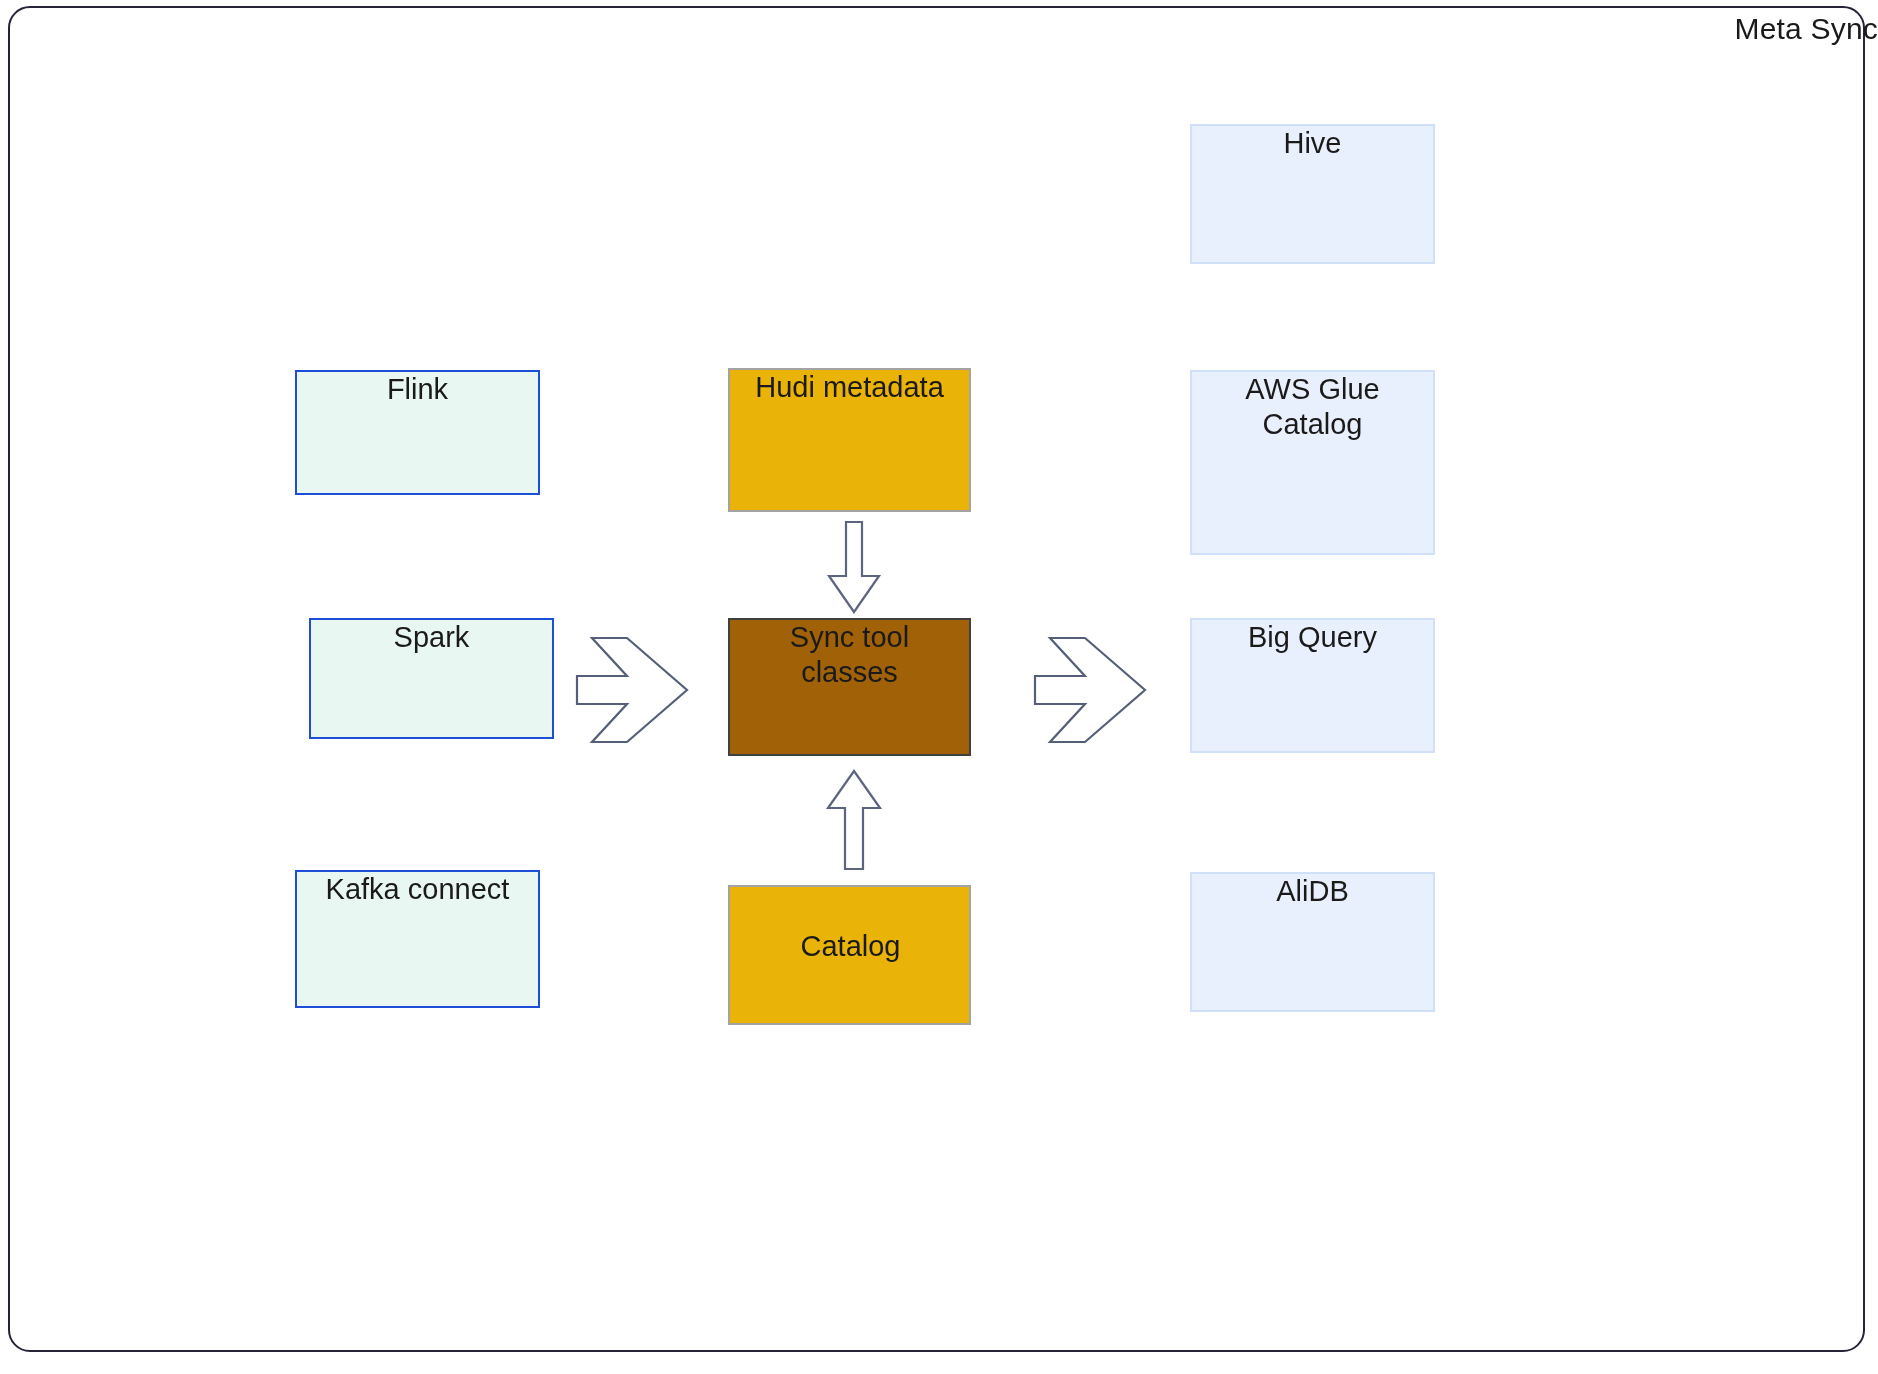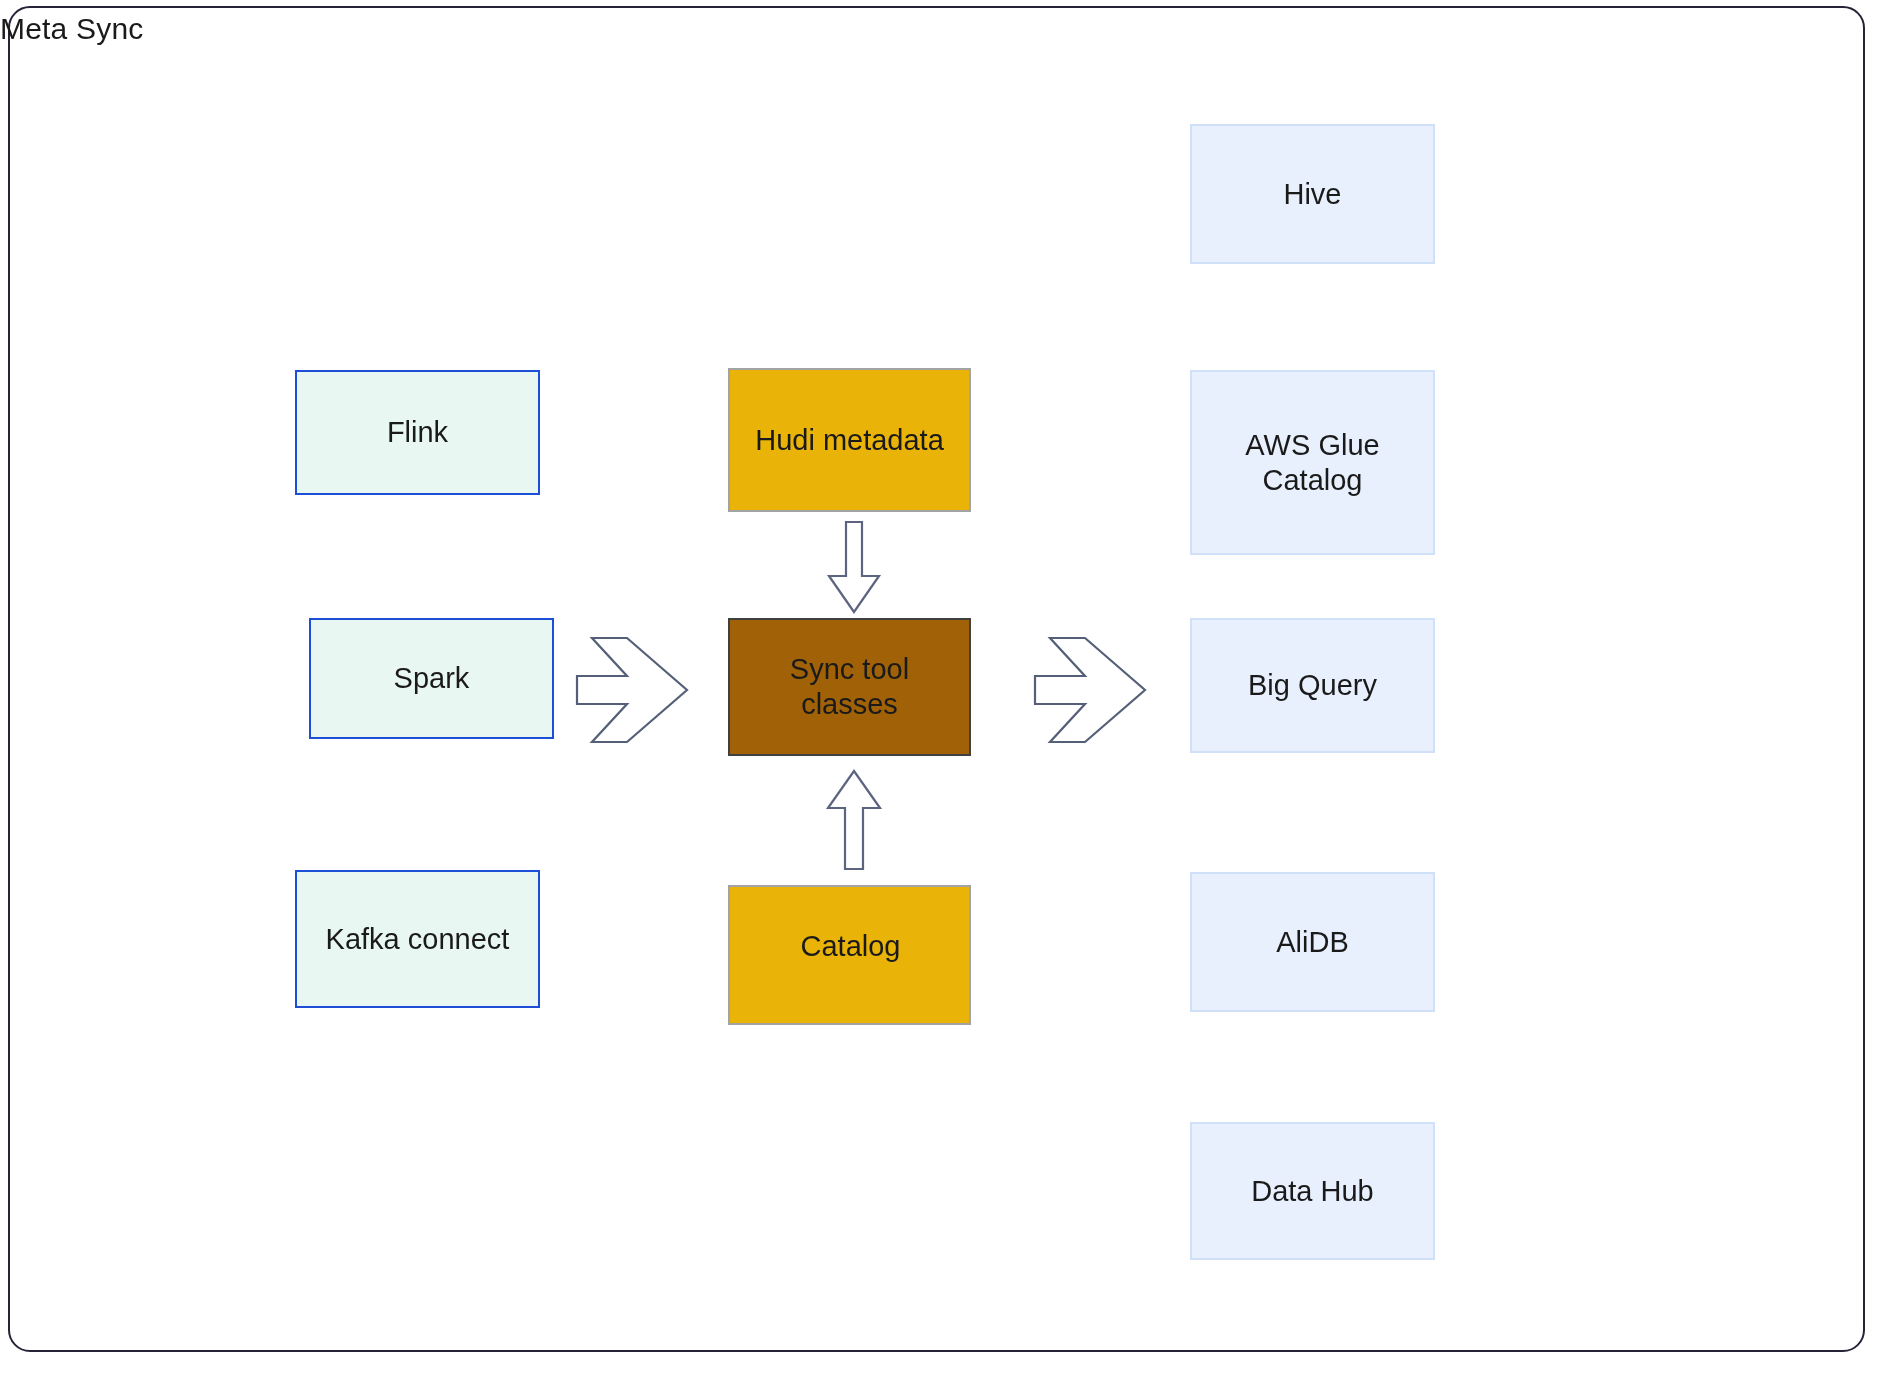--- a/index.html
+++ b/index.html
@@ -33,33 +33,32 @@
     box-sizing: border-box;
     background: transparent;
   }
 
   
   #diagram-title {
     position: absolute;
     left: 0;
     top: 12px;
     width: 1878px;
-    text-align: left;
+    text-align: right;
     font-size: 30px;
     color: #1a1a1a;
     letter-spacing: 0.2px;
     line-height: 34px;
   }
 
   
   .node {
     position: absolute;
     box-sizing: border-box;
     display: flex;
-    align-items: center;
     justify-content: center;
     font-size: 29px;
     color: #1a1a1a;
     text-align: center;
     line-height: 1.2;
     padding: 0 10px;
   }
 
   
   .node.source {
@@ -141,23 +140,20 @@
   </div>
 
   <div class="node target" style="left:1190px; top:618px; width:245px; height:135px;">
     <span>Big Query</span>
   </div>
 
   <div class="node target" style="left:1190px; top:872px; width:245px; height:140px;">
     <span>AliDB</span>
   </div>
 
-  <div class="node target" style="left:1190px; top:1122px; width:245px; height:138px;">
-    <span>Data Hub</span>
-  </div>
 
   <div class="arrow-shape" style="left:572px; top:630px; width:120px; height:120px;">
     <svg width="120" height="120" viewBox="0 0 120 120">
       <polygon points="5,46 55,46 20,8 55,8 115,60 55,112 20,112 55,74 5,74" fill="#ffffff" stroke="#555f78" stroke-width="2.2" stroke-linejoin="miter"></polygon>
     </svg>
   </div>
 
   <div class="arrow-shape" style="left:1030px; top:630px; width:120px; height:120px;">
     <svg width="120" height="120" viewBox="0 0 120 120">
       <polygon points="5,46 55,46 20,8 55,8 115,60 55,112 20,112 55,74 5,74" fill="#ffffff" stroke="#555f78" stroke-width="2.2" stroke-linejoin="miter"></polygon>

